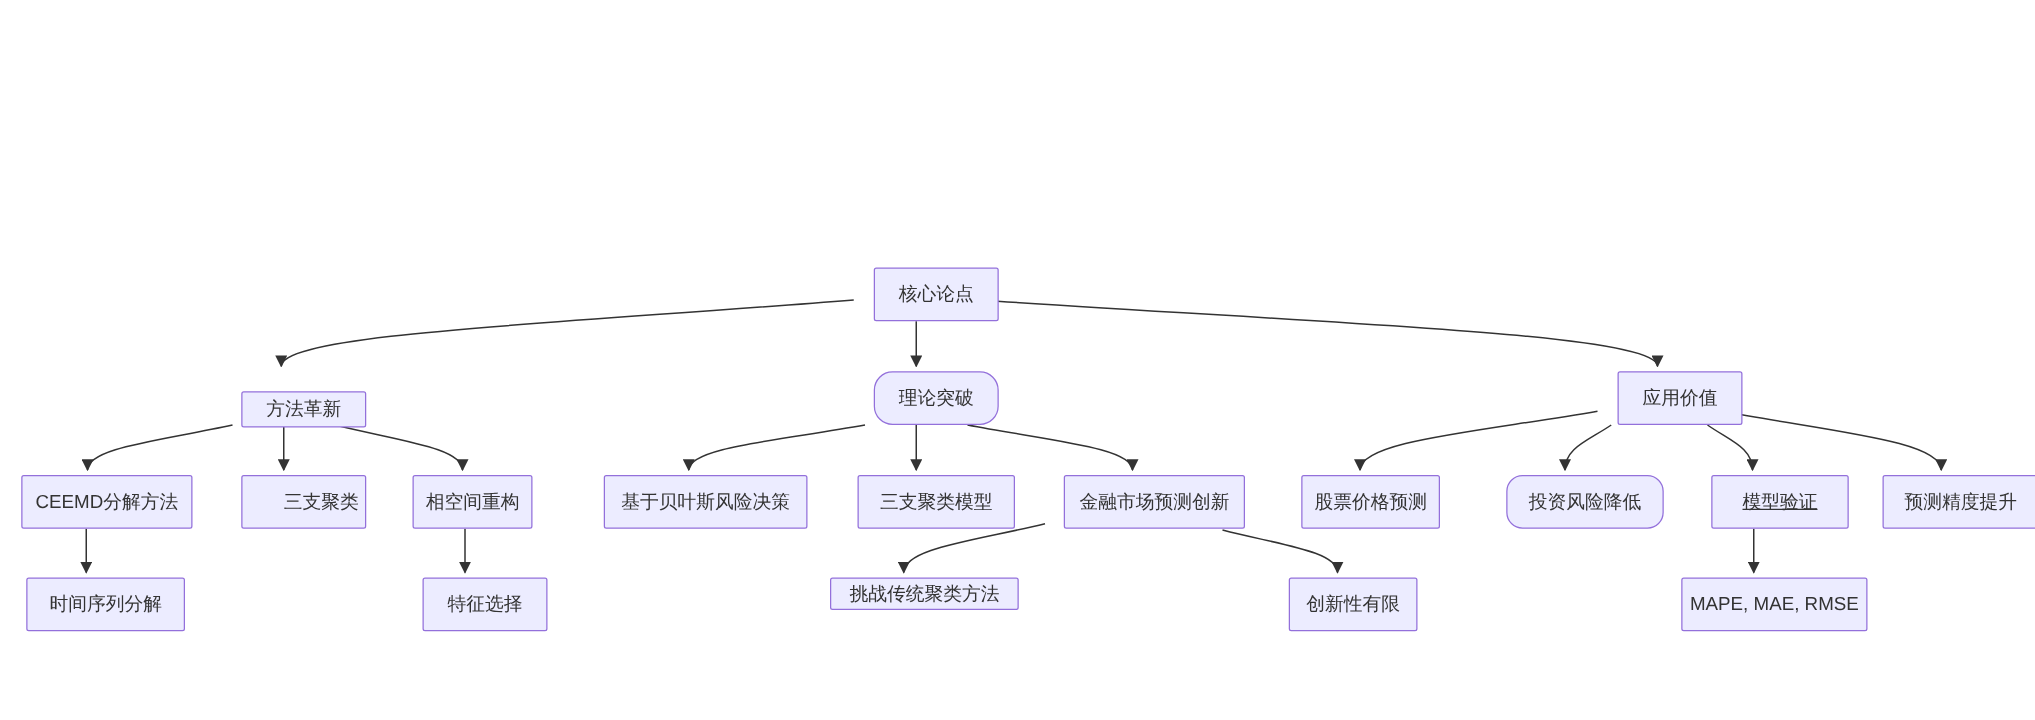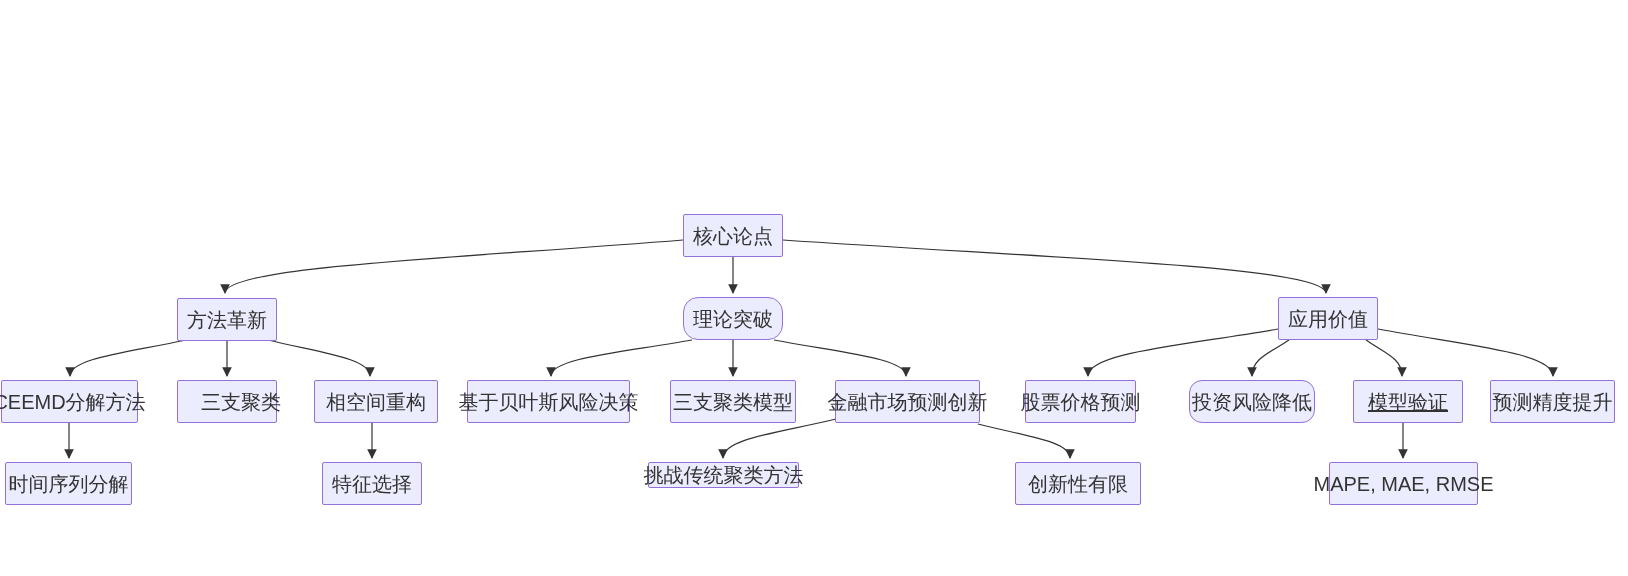--- a/index.html
+++ b/index.html
@@ -19,21 +19,21 @@
   svg.edge-layer{position:absolute;left:0;top:0;width:1628px;height:576px;display:block;}
   .edge{fill:none;stroke:var(--edge-color);stroke-width:1.2px;}
   .arrowhead{fill:var(--edge-color);stroke:none;}
   .node{
     position:absolute;box-sizing:border-box;
     background:var(--node-fill);
     border:1px solid var(--node-border);
     border-radius:2px;
     color:var(--node-text);
     display:flex;align-items:center;justify-content:center;
-    font-size:20px;line-height:1;white-space:nowrap;
+    font-size:15px;line-height:1;white-space:nowrap;margin-left:16px;
   }
 </style>
 </head>
 <body>
 
 <div class="canvas">
   <svg class="edge-layer" viewBox="0 0 1628 576" xmlns="http://www.w3.org/2000/svg">
     <defs>
       <marker id="arrow" viewBox="0 0 10 10" refX="9" refY="5" markerWidth="8" markerHeight="8" orient="auto">
         <path class="arrowhead" d="M 0 0 L 10 5 L 0 10 z"></path>
@@ -55,36 +55,36 @@
       <path class="edge" d="M 1366 340 C 1384 352.6, 1402 358, 1402 376" marker-end="url(#arrow)"></path>
       <path class="edge" d="M 1378 329 C 1465.5 345.45, 1553 352.5, 1553 376" marker-end="url(#arrow)"></path>
       <path class="edge" d="M 69 423 L 69 458" marker-end="url(#arrow)"></path>
       <path class="edge" d="M 372 423 L 372 458" marker-end="url(#arrow)"></path>
       <path class="edge" d="M 1403 423 L 1403 458" marker-end="url(#arrow)"></path>
     </svg>
 
 <div class="node" style="left: 683px; top: 214px; width: 100px; height: 43px;">
       <span>核心论点</span>
     </div>
-    <div class="node" style="left: 177px; top: 298px; width: 100px; height: 43px;">
+    <div class="node" style="left: 177px; top: 313px; width: 100px; height: 29px;">
       <span>方法革新</span>
     </div>
     <div class="node" style="left: 683px; top: 297px; width: 100px; height: 43px; border-radius: 15px;">
       <span>理论突破</span>
     </div>
     <div class="node" style="left: 1278px; top: 297px; width: 100px; height: 43px;">
       <span>应用价值</span>
     </div>
     <div class="node" style="left: 1px; top: 380px; width: 137px; height: 43px;">
       <span>CEEMD分解方法</span>
     </div>
     <div class="node" style="left: 177px; top: 380px; width: 100px; height: 43px; padding-left: 28px;">
       <span>三支聚类</span>
     </div>
-    <div class="node" style="left: 314px; top: 380px; width: 124px; height: 43px;">
+    <div class="node" style="left: 314px; top: 380px; width: 96px; height: 43px;">
       <span>相空间重构</span>
     </div>
     <div class="node" style="left: 467px; top: 380px; width: 163px; height: 43px;">
       <span>基于贝叶斯风险决策</span>
     </div>
     <div class="node" style="left: 670px; top: 380px; width: 126px; height: 43px;">
       <span>三支聚类模型</span>
     </div>
     <div class="node" style="left: 835px; top: 380px; width: 145px; height: 43px;">
       <span>金融市场预测创新</span>
@@ -103,19 +103,19 @@
     </div>
     <div class="node" style="left: 5px; top: 462px; width: 127px; height: 43px;">
       <span>时间序列分解</span>
     </div>
     <div class="node" style="left: 322px; top: 462px; width: 100px; height: 43px;">
       <span>特征选择</span>
     </div>
     <div class="node" style="left: 648px; top: 462px; width: 151px; height: 26px;">
       <span>挑战传统聚类方法</span>
     </div>
-    <div class="node" style="left: 1015px; top: 462px; width: 126px; height: 43px;">
+    <div class="node" style="left: 1015px; top: 462px; width: 103px; height: 43px;">
       <span>创新性有限</span>
     </div>
     <div class="node" style="left: 1329px; top: 462px; width: 149px; height: 43px;">
       <span>MAPE, MAE, RMSE</span>
     </div>
   </div>
 
 </body></html>

